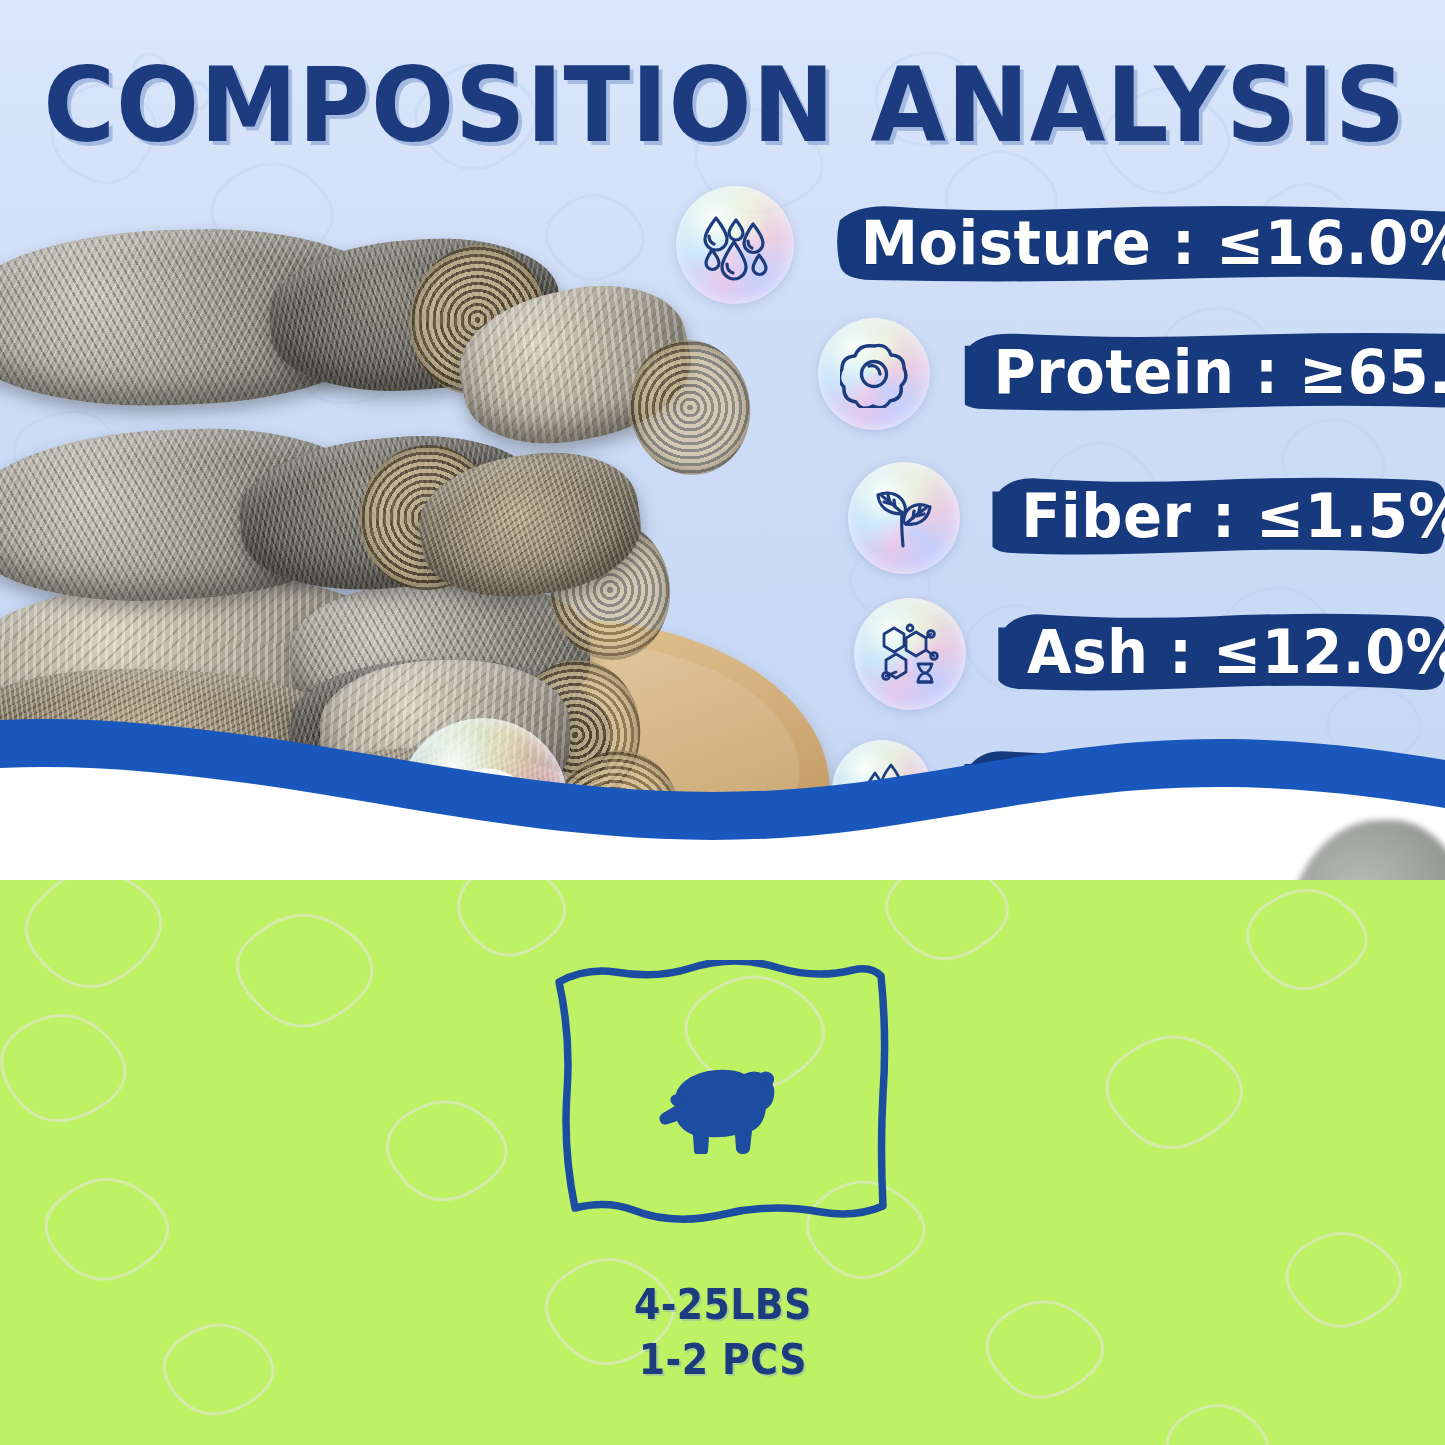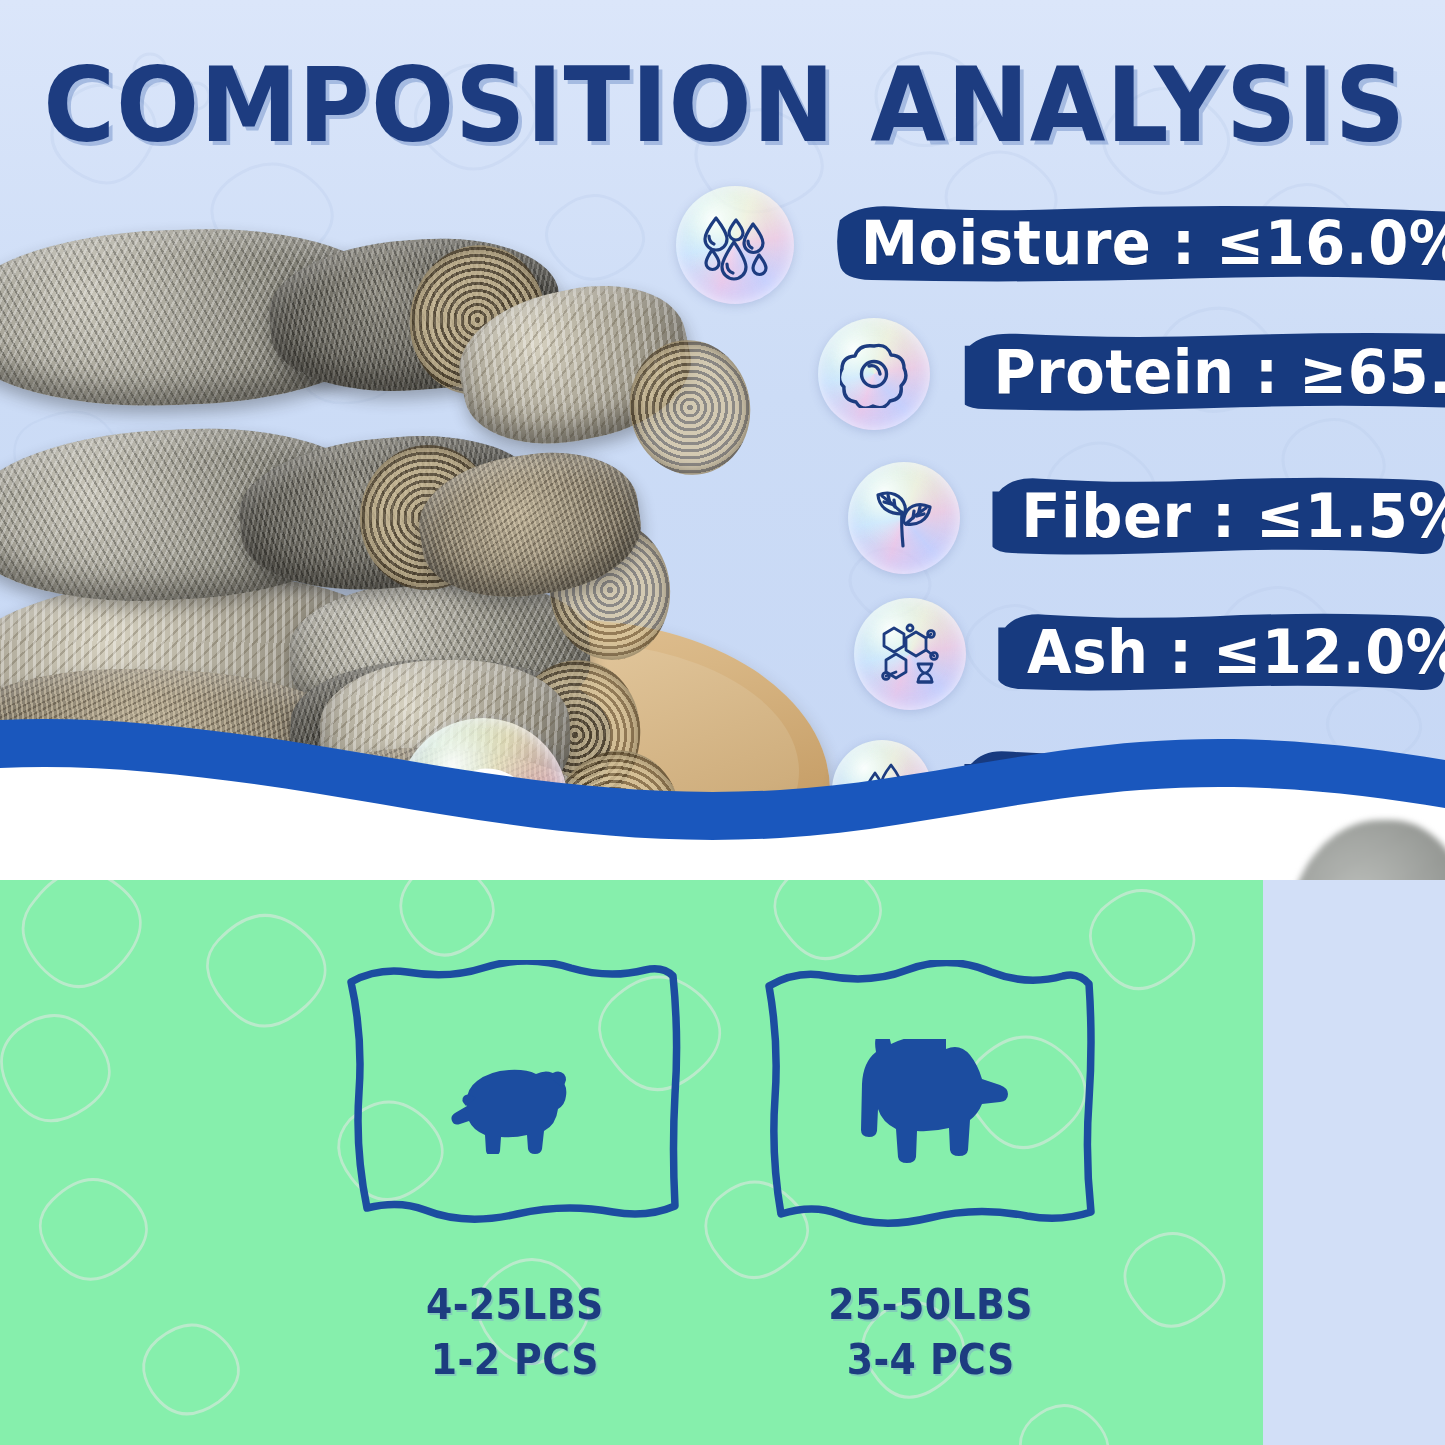--- a/index.html
+++ b/index.html
@@ -151,22 +151,22 @@
   }
   .cat-fur{
     position:absolute;right:-20px;top:20px;width:185px;height:215px;
     border-radius:52% 44% 48% 50%/58% 50% 50% 44%;
     background-image:repeating-linear-gradient(112deg, rgba(255,255,255,.22) 0 2px, rgba(0,0,0,0) 2px 7px),
                      repeating-linear-gradient(72deg, rgba(70,72,70,.22) 0 1px, rgba(0,0,0,0) 1px 6px);
   }
 
   
   .bottom-panel{
-    position:absolute;left:0;top:880px;width:1263px;height:565px;
-    background:#86efac;overflow:hidden;
+    position:absolute;left:0;top:880px;width:1445px;height:565px;
+    background:#bef264;overflow:hidden;
   }
   .bottom-watermark{
     position:absolute;left:0;top:-60px;width:100%;height:640px;opacity:.55;
   }
   .sizes{
     position:absolute;left:0;top:80px;width:1445px;height:470px;
     display:flex;justify-content:center;gap:66px;
     z-index:3;
   }
   .size-card{
@@ -410,31 +410,17 @@
             <path d="M26 40 q-8 -6 -12 -2 q-4 4 2 10"></path>
             <path d="M98 18 q10 -8 16 -2 q5 6 -2 13"></path>
           </svg>
         </div>
         <div class="size-text">
           <div>4-25LBS</div>
           <div>1-2 PCS</div>
         </div>
       </div>
 
-      <div class="size-card">
-        <div class="size-box">
-          <svg class="frame" viewBox="0 0 348 292" fill="none">
-            <path d="M12 26 q28 -16 58 -10 q44 8 80 -6 q42 -16 84 2 q36 14 72 4 q16 -4 26 8 q4 58 0 116 q-4 56 2 112 q-30 10 -64 4 q-50 -10 -98 2 q-50 12 -90 -4 q-26 -10 -58 0 q-10 -58 -6 -116 q4 -56 -6 -112z" stroke="#1c4da0" stroke-width="7.5" stroke-linecap="round" stroke-linejoin="round"></path>
-          </svg>
-          <svg class="dog" width="162" height="134" viewBox="0 0 162 134" fill="#1c4da0">
-            <path d="M96 10 q14 -6 24 6 q8 10 12 24 l18 6 q8 3 8 9 q0 7 -8 8 l-18 2 q-4 10 -12 16 l-2 30 q-1 6 -9 6 q-8 0 -9 -6 l-1 -22 q-16 4 -32 3 l-1 26 q-1 6 -9 6 q-8 0 -9 -6 l-2 -28 q-14 -7 -18 -20 l-1 22 q-1 6 -8 6 q-8 0 -8 -7 l1 -46 q1 -22 14 -32 q-3 -16 4 -20 q8 -4 11 12 q16 -8 34 -8 q12 0 21 2 q6 -6 0 -13 q-4 -5 0 -8z"></path>
-          </svg>
-        </div>
-        <div class="size-text">
-          <div>25-50LBS</div>
-          <div>3-4 PCS</div>
-        </div>
-      </div>
 
 
     </div>
   </div>
 </div>
 
 </body></html>

